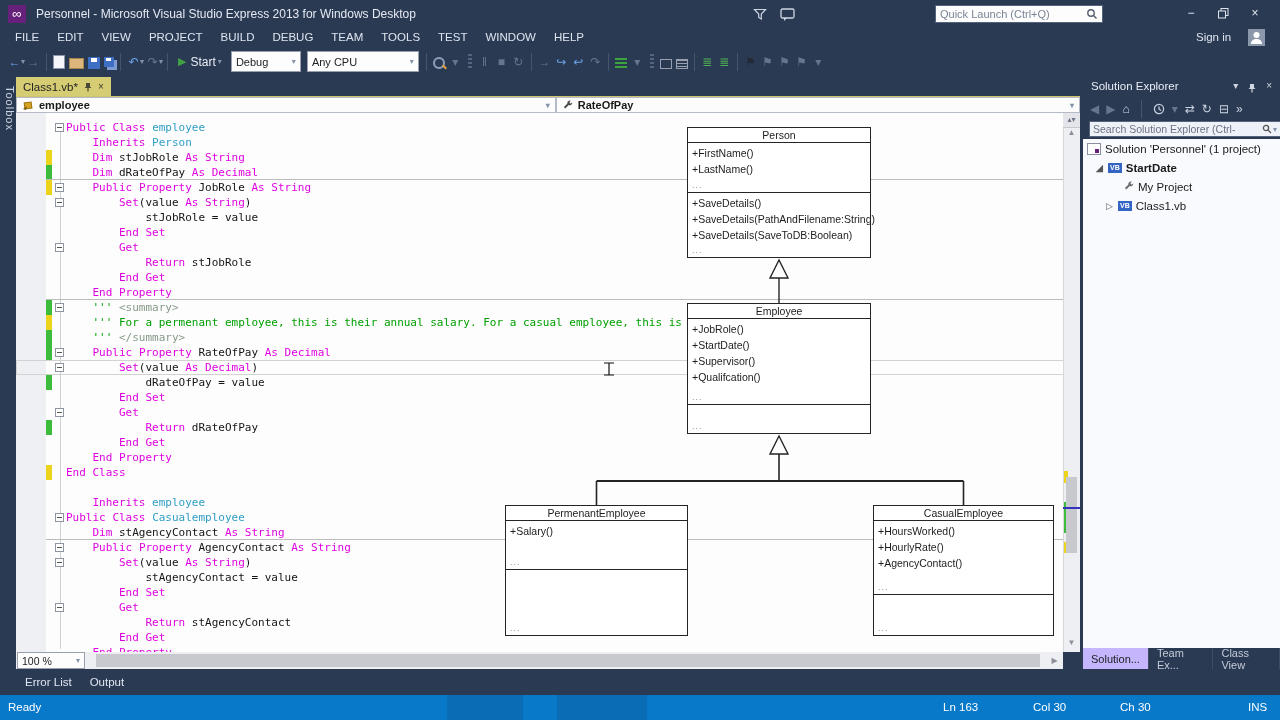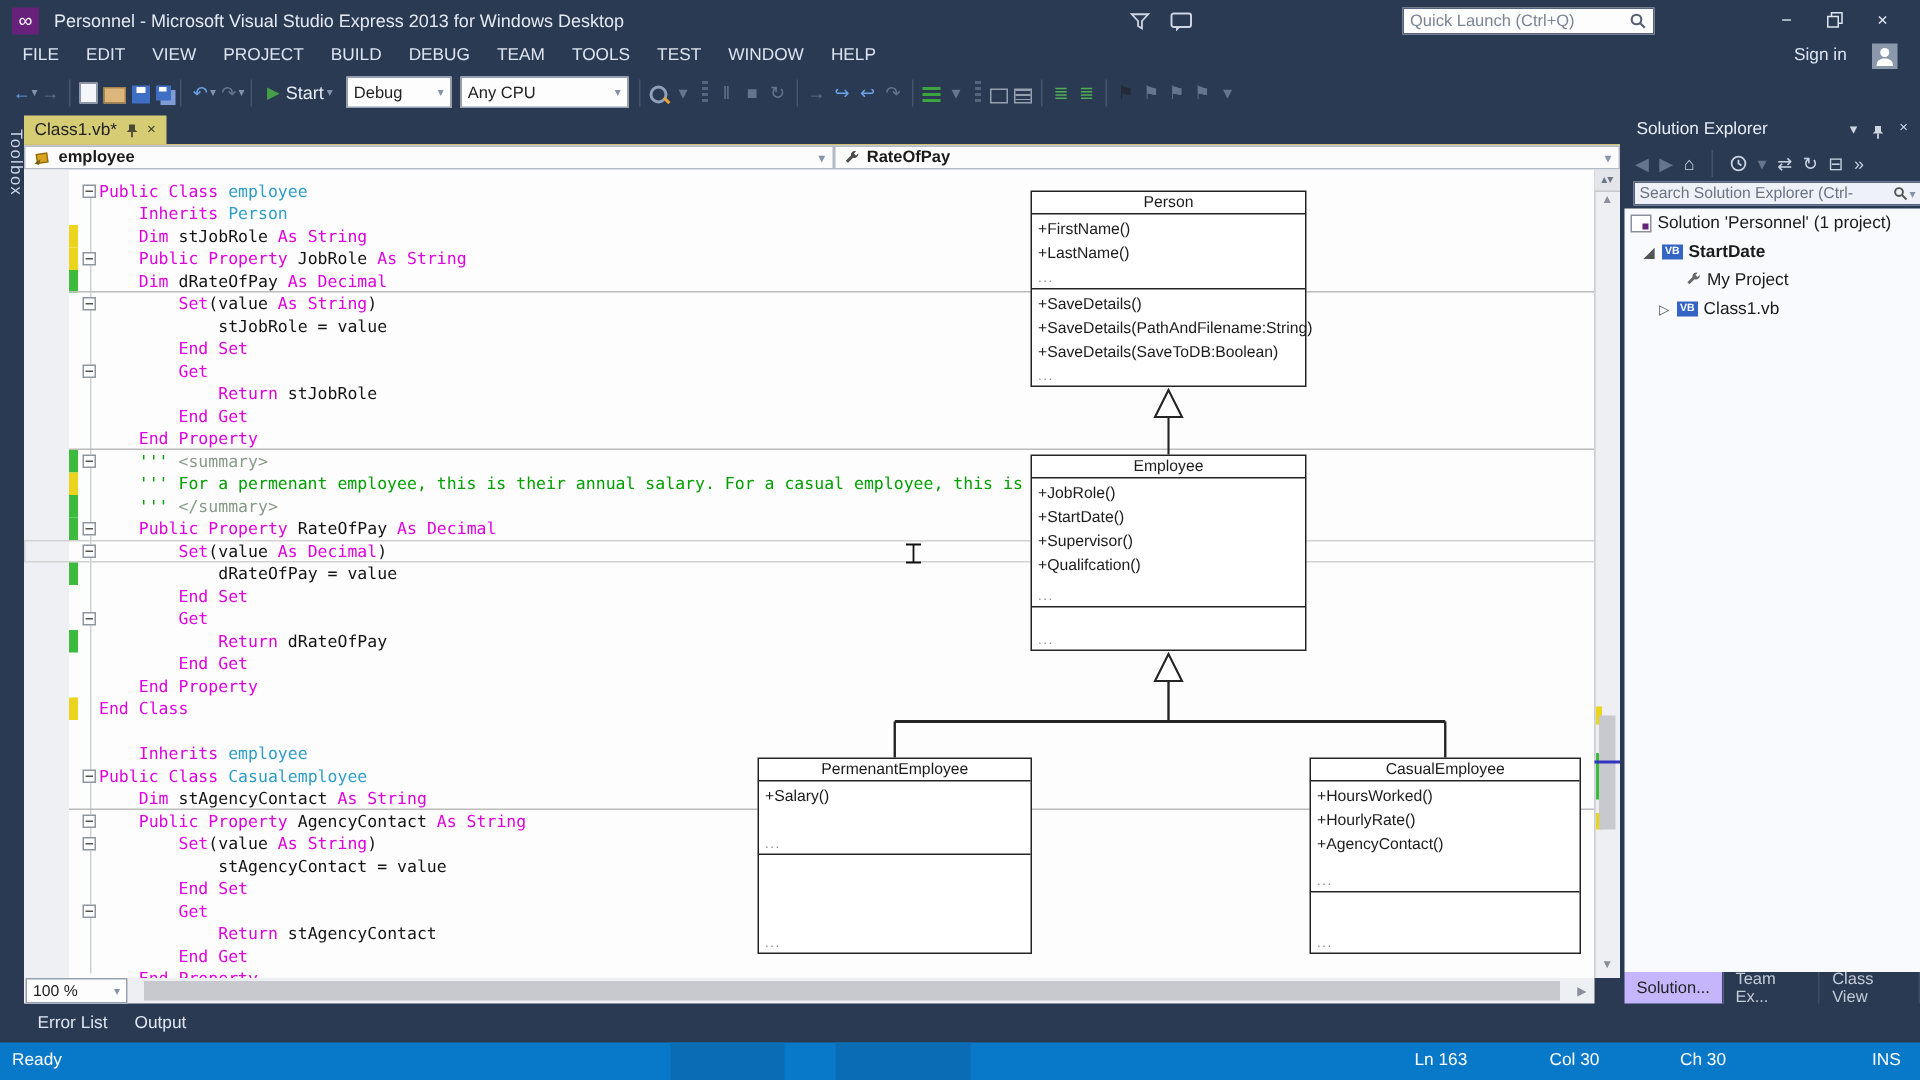--- a/index.html
+++ b/index.html
@@ -258,22 +258,22 @@
   </div>
 </div>
 
 <div class="abs" id="editor">
   <div class="abs" id="gutter"></div>
   <div class="abs" id="outline-guide"></div>
   <div class="abs" id="code-lines">
       <div class="code-line"><span class="fold"></span><span class="c-kw">Public</span><span class="c-id"> </span><span class="c-kw">Class</span><span class="c-id"> </span><span class="c-ty">employee</span></div>
       <div class="code-line"><span class="c-id">    </span><span class="c-kw">Inherits</span><span class="c-id"> </span><span class="c-ty">Person</span></div>
       <div class="code-line"><span class="bar y"></span><span class="c-id">    </span><span class="c-kw">Dim</span><span class="c-id"> </span><span class="c-id">stJobRole</span><span class="c-id"> </span><span class="c-kw">As</span><span class="c-id"> </span><span class="c-kw">String</span></div>
+      <div class="code-line sep"><span class="bar g"></span><span class="c-id">    </span><span class="c-kw">Dim</span><span class="c-id"> </span><span class="c-id">dRateOfPay</span><span class="c-id"> </span><span class="c-kw">As</span><span class="c-id"> </span><span class="c-kw">Decimal</span></div>
       <div class="code-line"><span class="bar y"></span><span class="fold"></span><span class="c-id">    </span><span class="c-kw">Public</span><span class="c-id"> </span><span class="c-kw">Property</span><span class="c-id"> </span><span class="c-id">JobRole</span><span class="c-id"> </span><span class="c-kw">As</span><span class="c-id"> </span><span class="c-kw">String</span></div>
-      <div class="code-line sep"><span class="bar g"></span><span class="c-id">    </span><span class="c-kw">Dim</span><span class="c-id"> </span><span class="c-id">dRateOfPay</span><span class="c-id"> </span><span class="c-kw">As</span><span class="c-id"> </span><span class="c-kw">Decimal</span></div>
       <div class="code-line"><span class="fold"></span><span class="c-id">        </span><span class="c-kw">Set</span><span class="c-id">(</span><span class="c-id">value</span><span class="c-id"> </span><span class="c-kw">As</span><span class="c-id"> </span><span class="c-kw">String</span><span class="c-id">)</span></div>
       <div class="code-line"><span class="c-id">            </span><span class="c-id">stJobRole</span><span class="c-id"> = </span><span class="c-id">value</span></div>
       <div class="code-line"><span class="c-id">        </span><span class="c-kw">End</span><span class="c-id"> </span><span class="c-kw">Set</span></div>
       <div class="code-line"><span class="fold"></span><span class="c-id">        </span><span class="c-kw">Get</span></div>
       <div class="code-line"><span class="c-id">            </span><span class="c-kw">Return</span><span class="c-id"> </span><span class="c-id">stJobRole</span></div>
       <div class="code-line"><span class="c-id">        </span><span class="c-kw">End</span><span class="c-id"> </span><span class="c-kw">Get</span></div>
       <div class="code-line sep"><span class="c-id">    </span><span class="c-kw">End</span><span class="c-id"> </span><span class="c-kw">Property</span></div>
       <div class="code-line"><span class="bar g"></span><span class="fold"></span><span class="c-com">    ''' </span><span class="c-tag">&lt;summary&gt;</span></div>
       <div class="code-line"><span class="bar y"></span><span class="c-com">    ''' For a permenant employee, this is their annual salary. For a casual employee, this is the</span></div>
       <div class="code-line"><span class="bar g"></span><span class="c-com">    ''' </span><span class="c-tag">&lt;/summary&gt;</span></div>

